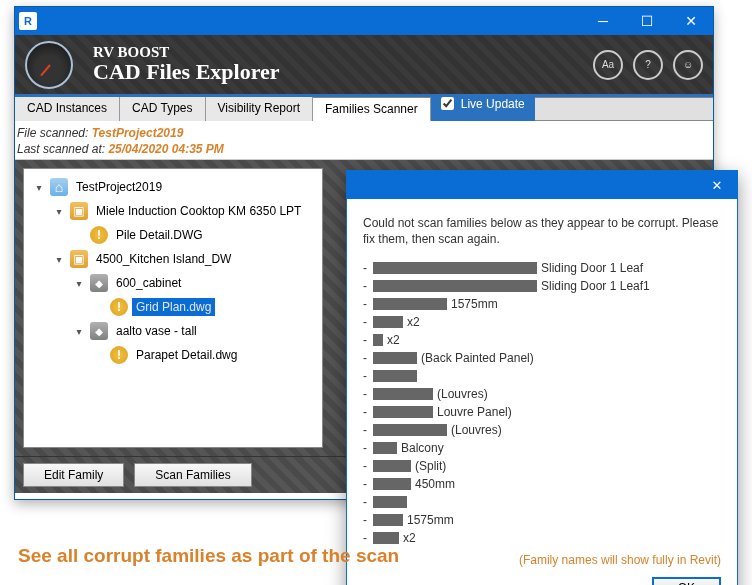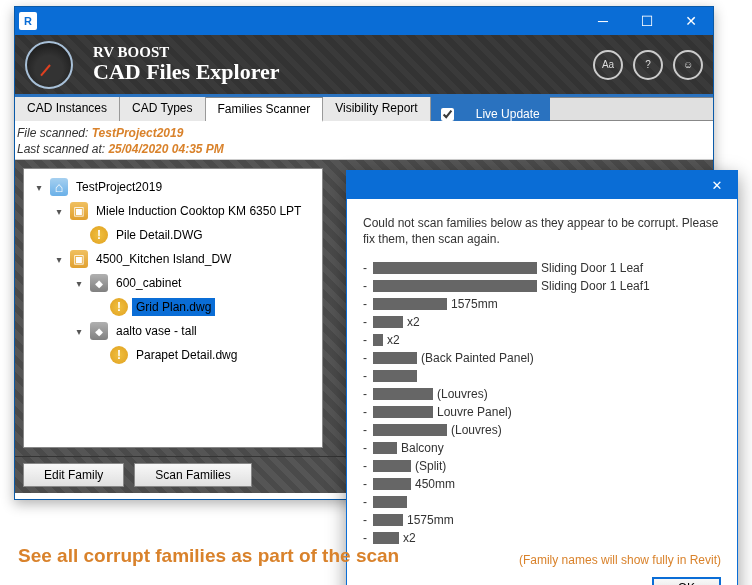--- a/index.html
+++ b/index.html
@@ -21,21 +21,21 @@
   .brand-text { font-family: "Segoe Script", "Comic Sans MS", cursive; font-weight: bold; }
   .brand-line1 { font-size: 15px; }
   .brand-line2 { font-size: 22px; margin-top:-2px; }
   .header-spacer { flex:1; }
   .header-icon { width:30px; height:30px; border:2px solid #ccc; border-radius:50%; margin-left:10px; display:flex; align-items:center; justify-content:center; color:#ddd; font-size:10px; }
 
   .tabs-row { display:flex; align-items:center; height:24px; background:#e0e0e0; border-top:1px solid #888; border-bottom:1px solid #888; }
   .tab { padding:0 12px; height:24px; line-height:22px; border-right:1px solid #999; background:#e8e8e8; white-space:nowrap; font-size:12px; }
   .tab.active { background:#fff; border-bottom:2px solid #fff; position:relative; top:1px; }
   .tabs-row .spacer { flex:1; background:#e0e0e0; }
-  .live-update { display:flex; align-items:flex-end; padding:0 10px; gap:22px; color:#fff; background:#2a72bf; height:24px; }
+  .live-update { display:flex; align-items:flex-start; padding:0 10px; gap:7px; color:#fff; background:#2a72bf; height:24px; }
   .live-update input { accent-color:#fff; }
 
   .info-area { padding:4px 2px 2px; background:#fff; border-bottom:1px solid #ccc;font-style:italic; }
   .info-line { font-size:12px; padding:1px 0; }
   .info-line .val { color:#d9822b; font-weight:bold; }
   .info-line .lbl { color:#333; }
 
   .tree-area { height: 296px; background: repeating-linear-gradient(45deg, #555 0 6px, #4a4a4a 6px 12px), repeating-linear-gradient(-45deg, #555 0 6px, #4a4a4a 6px 12px);
     background-blend-mode: normal; padding:8px; }
   .tree-panel { background:#fff; width:300px; height:280px; border:1px solid #888; padding:6px 4px; overflow:auto; }
@@ -44,21 +44,21 @@
   .tree-icon { width:18px; height:18px; margin:0 4px; display:flex; align-items:center; justify-content:center; border-radius:3px; }
   .ico-house { background:linear-gradient(#a6d0f0,#6ab0e8); }
   .ico-house::before { content:"⌂"; font-size:14px; color:#fff; }
   .ico-box { background:linear-gradient(#f0c060,#e0a030); }
   .ico-box::before { content:"▣"; font-size:12px; color:#fff; }
   .ico-warn { background:radial-gradient(#f0c040,#e0a020); border-radius:50%; }
   .ico-warn::before { content:"!"; font-size:12px; font-weight:bold; color:#fff; }
   .ico-grey { background:linear-gradient(#b0b0b0,#808080); }
   .ico-grey::before { content:"◆"; font-size:10px; color:#fff; }
   .tree-label { padding:2px 4px; }
-  .tree-label.selected { background:#0a6dd6; color:#000000; }
+  .tree-label.selected { background:#0a6dd6; color:#e5e5e5; }
   .d0 { padding-left: 4px; } .d1 { padding-left: 24px; } .d2 { padding-left: 44px; } .d3 { padding-left: 64px; }
 
   .button-row { display:flex; gap:10px; padding:6px 8px; background:repeating-linear-gradient(45deg,#555 0 6px,#4a4a4a 6px 12px); border-top:1px solid #333; }
   .btn { background:linear-gradient(#f8f8f8,#e0e0e0); border:1px solid #888; padding:4px 20px; font-size:12px; }
 
   
   .dialog { position:absolute; left:346px; top:170px; width:392px; border:1px solid #0a6dd6; background:#fff; box-shadow:0 6px 18px rgba(0,0,0,0.4); }
   .dialog-title { height:28px; background:#0a6dd6; display:flex; align-items:center; justify-content:flex-end; }
   .dialog-close { width:40px; height:28px; color:#fff; display:flex; align-items:center; justify-content:center; font-size:13px; }
   .dialog-body { padding:16px 16px 14px; font-size:12px; color:#333; }
@@ -96,22 +96,22 @@
     </div>
     <div class="header-spacer"></div>
     <div class="header-icon">Aa</div>
     <div class="header-icon">?</div>
     <div class="header-icon">☺</div>
   </div>
 
   <div class="tabs-row">
     <div class="tab">CAD Instances</div>
     <div class="tab">CAD Types</div>
+    <div class="tab">Visibility Report</div>
     <div class="tab active">Families Scanner</div>
-    <div class="tab">Visibility Report</div>
     <div class="live-update">
       <input type="checkbox" checked="" style="">
       <span>Live Update</span>
     </div>
     <div class="spacer"></div>
   </div>
 
   <div class="info-area">
     <div class="info-line">
       <span class="lbl">File scanned:</span>

